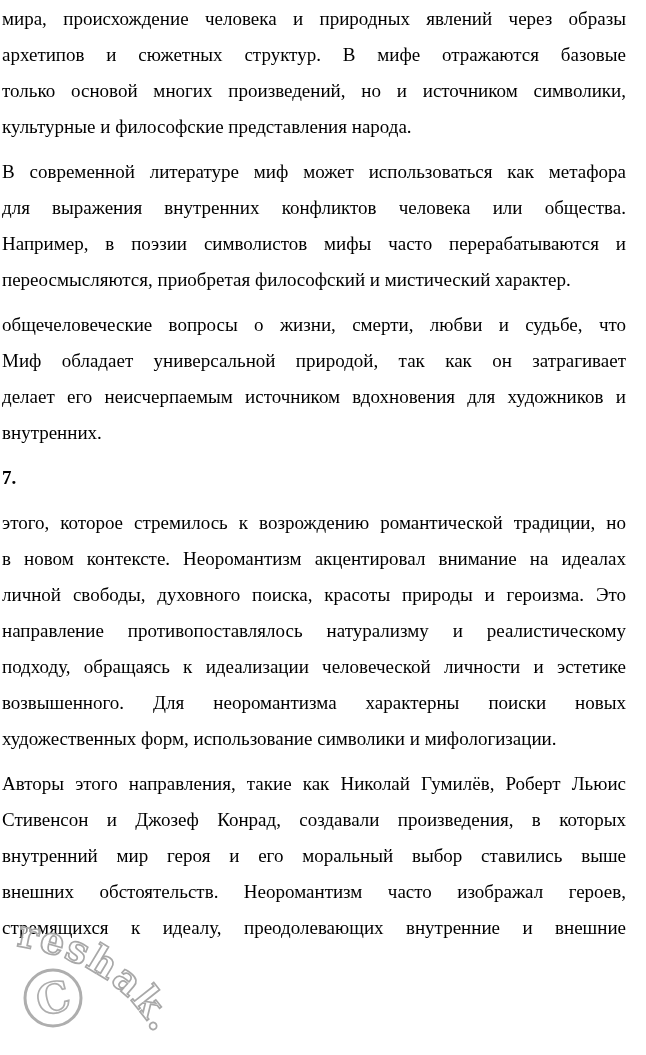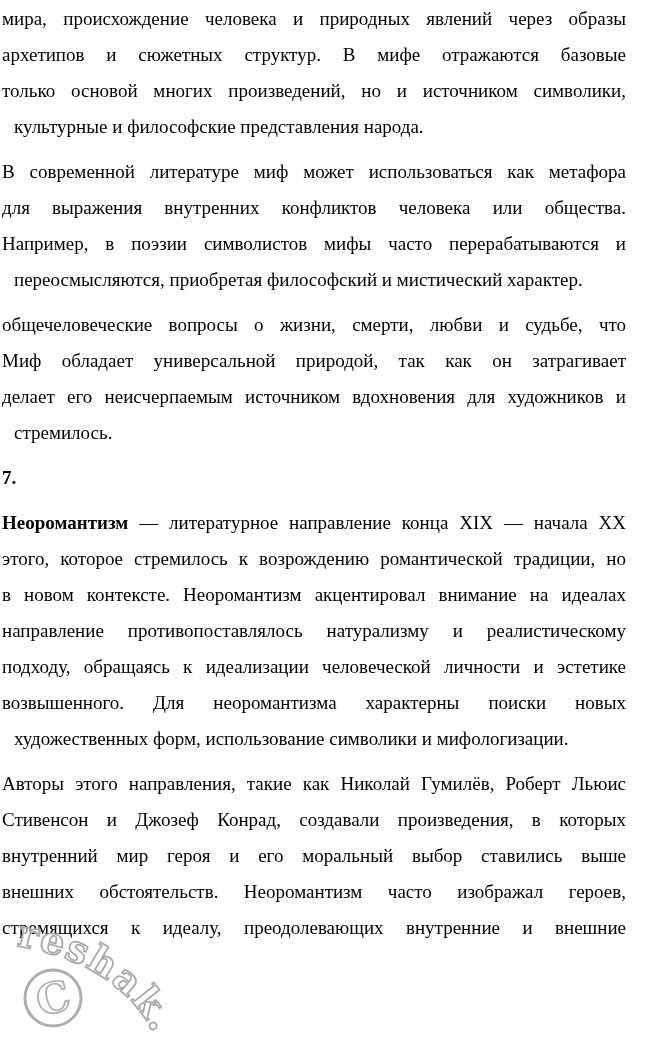--- a/index.html
+++ b/index.html
@@ -22,21 +22,20 @@
     margin: 0 0 9px 0;
   }
   .line {
     font-size: 19px;
     line-height: 36px;
     text-align: justify;
     text-align-last: justify;
   }
   .line.end {
     text-align-last: left;
-    margin-left: 12px;
   }
   .section-heading {
     font-weight: bold;
     font-size: 19px;
     line-height: 36px;
     margin: 0 0 9px 0;
     text-align: left;
   }
   .bold {
     font-weight: bold;
@@ -87,29 +86,29 @@
     <div class="line">В современной литературе миф может использоваться как метафора</div>
     <div class="line">для выражения внутренних конфликтов человека или общества.</div>
     <div class="line">Например, в поэзии символистов мифы часто перерабатываются и</div>
     <div class="line end">переосмысляются, приобретая философский и мистический характер.</div>
   </div>
 
   <div class="para">
     <div class="line">общечеловеческие вопросы о жизни, смерти, любви и судьбе, что</div>
     <div class="line">Миф обладает универсальной природой, так как он затрагивает</div>
     <div class="line">делает его неисчерпаемым источником вдохновения для художников и</div>
-    <div class="line end">стремилось.</div>
+    <div class="line end">внутренних.</div>
   </div>
 
   <div class="section-heading">7.</div>
 
   <div class="para">
-    <div class="line"><span class="bold">Неоромантизм</span> <span>— литературное направление конца XIX — начала XX</span></div>
     <div class="line">этого, которое стремилось к возрождению романтической традиции, но</div>
     <div class="line">в новом контексте. Неоромантизм акцентировал внимание на идеалах</div>
+    <div class="line">личной свободы, духовного поиска, красоты природы и героизма. Это</div>
     <div class="line">направление противопоставлялось натурализму и реалистическому</div>
     <div class="line">подходу, обращаясь к идеализации человеческой личности и эстетике</div>
     <div class="line">возвышенного. Для неоромантизма характерны поиски новых</div>
     <div class="line end">художественных форм, использование символики и мифологизации.</div>
   </div>
 
   <div class="para">
     <div class="line">Авторы этого направления, такие как Николай Гумилёв, Роберт Льюис</div>
     <div class="line">Стивенсон и Джозеф Конрад, создавали произведения, в которых</div>
     <div class="line">внутренний мир героя и его моральный выбор ставились выше</div>

